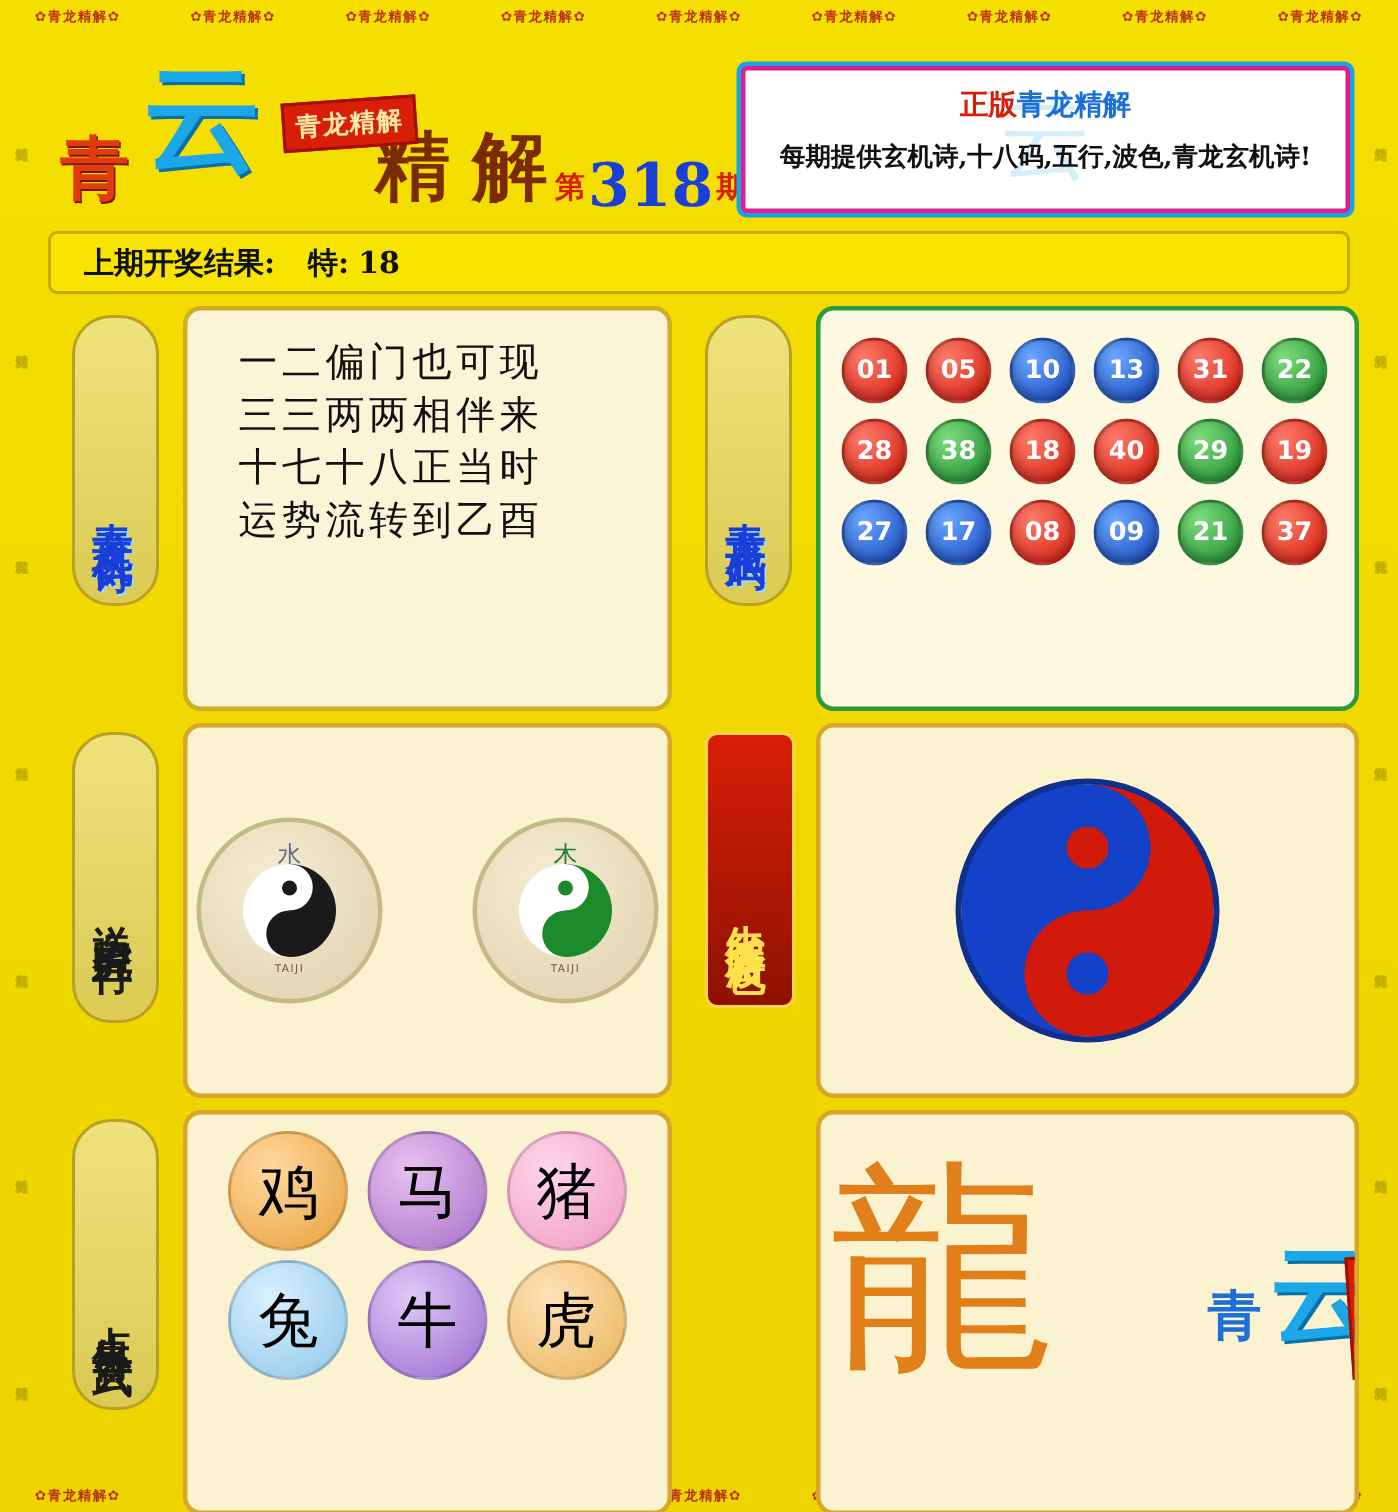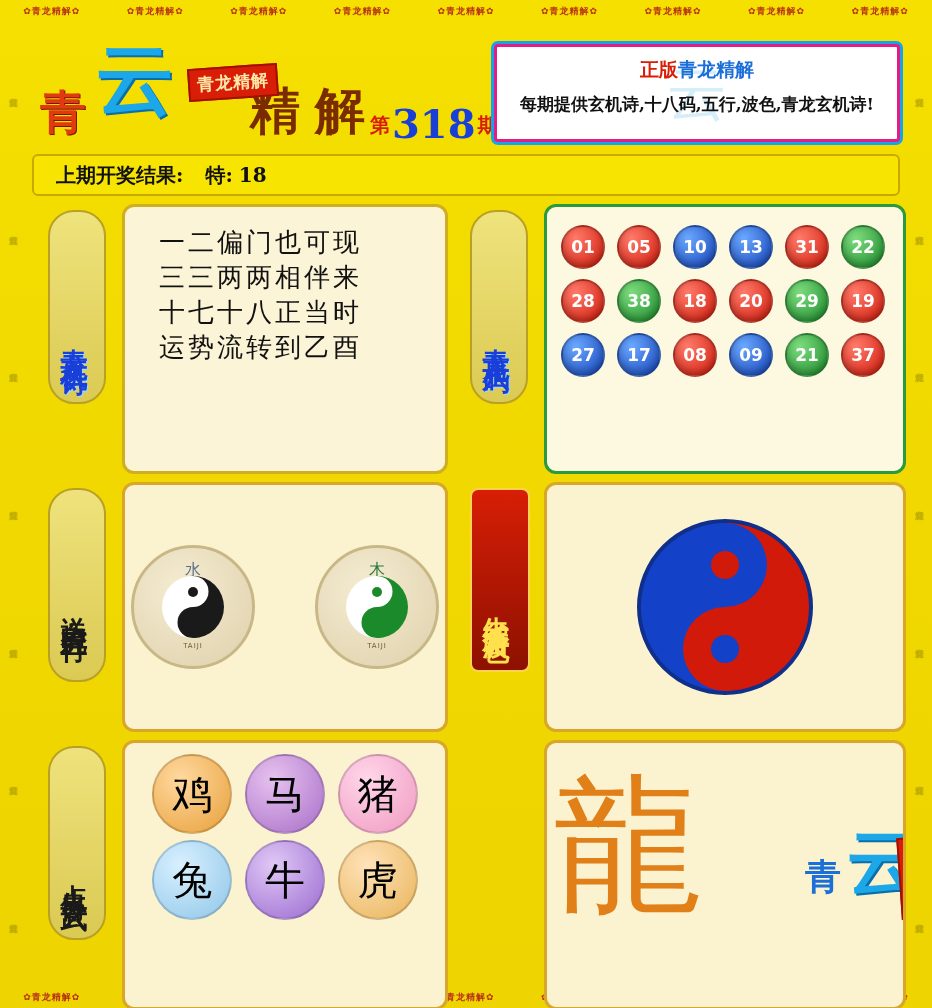--- a/index.html
+++ b/index.html
@@ -240,21 +240,21 @@
         <div class="balls" id="ball-grid">
             <div class="ball red">01</div>
             <div class="ball red">05</div>
             <div class="ball blue">10</div>
             <div class="ball blue">13</div>
             <div class="ball red">31</div>
             <div class="ball green">22</div>
             <div class="ball red">28</div>
             <div class="ball green">38</div>
             <div class="ball red">18</div>
-            <div class="ball red">20</div>
+            <div class="ball red">40</div>
             <div class="ball green">29</div>
             <div class="ball red">19</div>
             <div class="ball blue">27</div>
             <div class="ball blue">17</div>
             <div class="ball red">08</div>
             <div class="ball blue">09</div>
             <div class="ball green">21</div>
             <div class="ball red">37</div>
           </div>
       </div>

